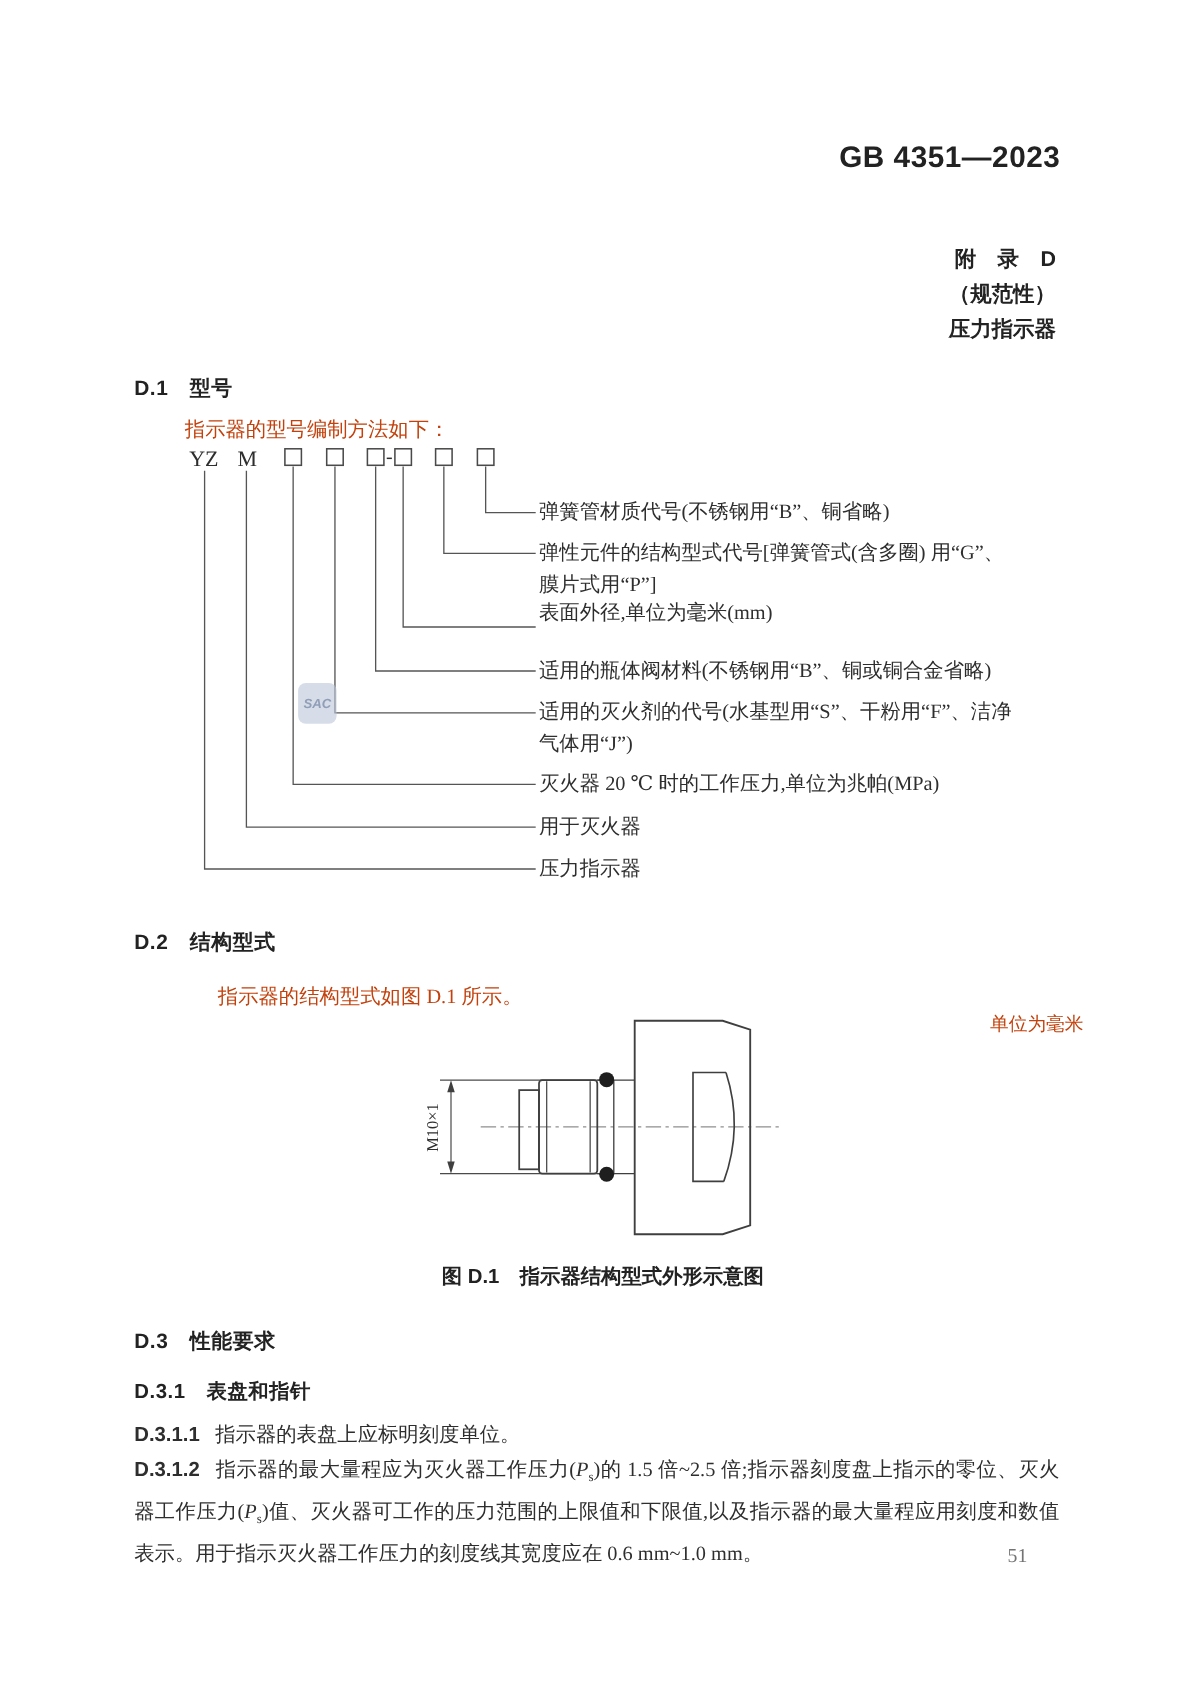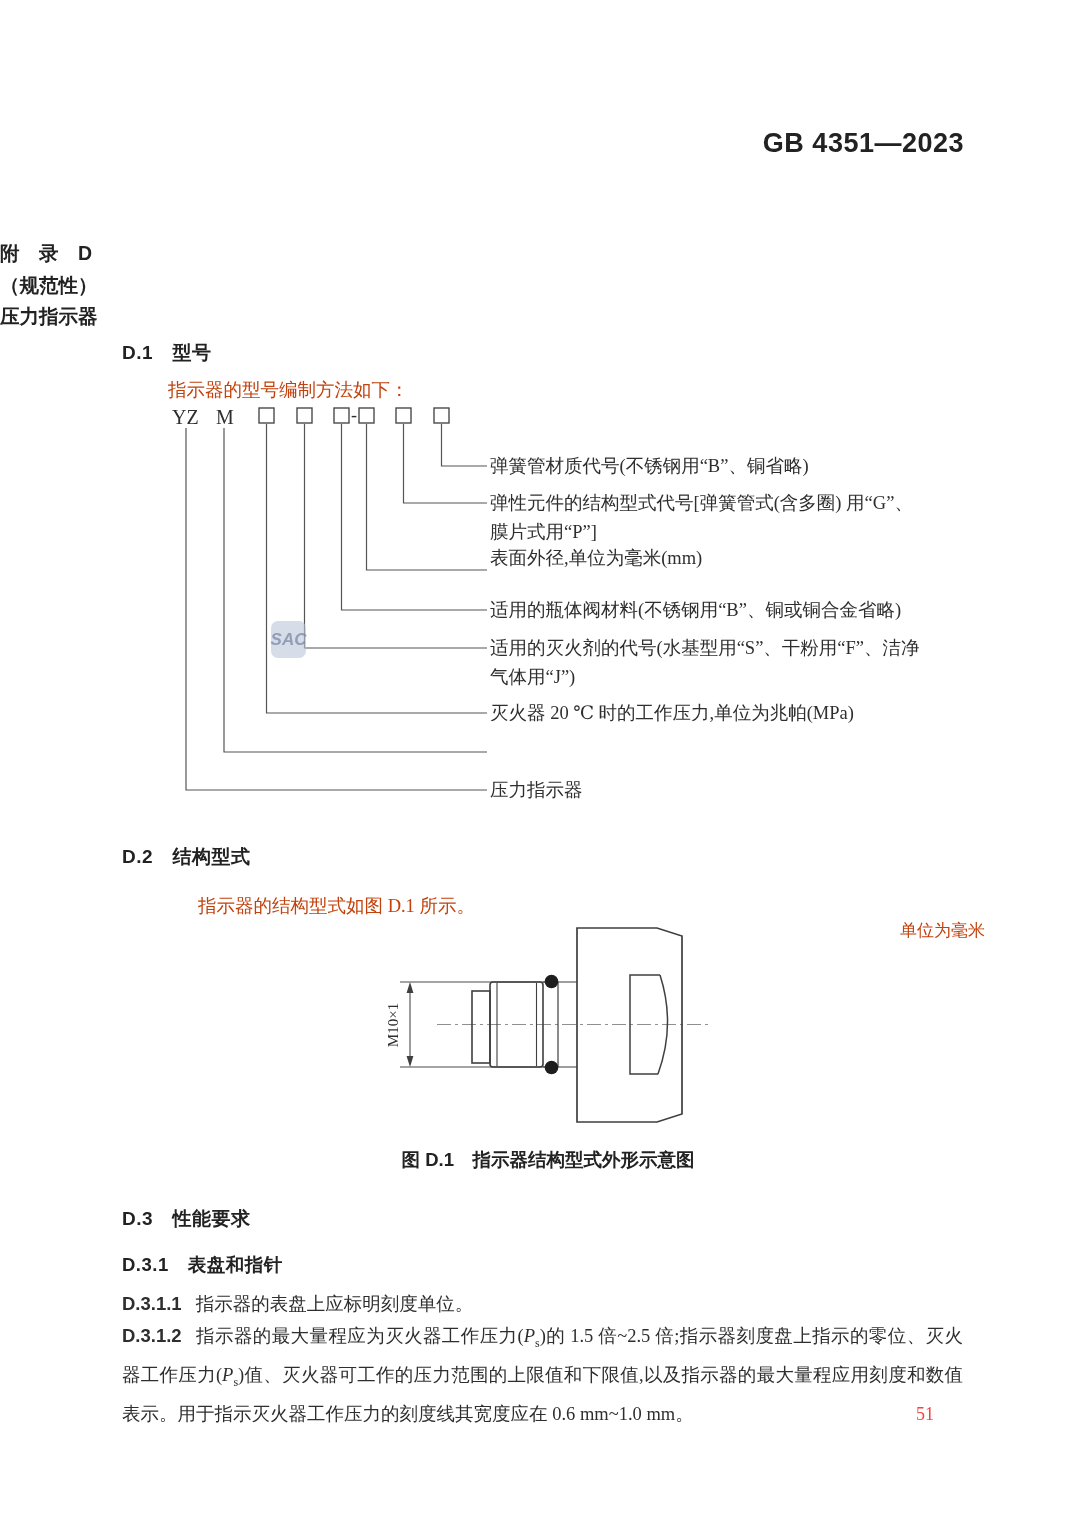--- a/index.html
+++ b/index.html
@@ -3,39 +3,39 @@
 <meta charset="utf-8">
 <style>
   html,body{margin:0;padding:0;background:#ffffff;}
   .page{
     position:relative;width:1080px;height:1528px;background:#ffffff;overflow:hidden;
     font-family:"Liberation Serif","DejaVu Serif",serif;color:#2b2b2b;
   }
   .abs{position:absolute;}
   .hd{font-family:"Liberation Sans","DejaVu Sans",sans-serif;font-weight:700;color:#222;}
   .doc-number{top:128px;right:116px;font-size:27px;letter-spacing:.5px;}
-  .app-block{top:238px;left:0;width:960px;text-align:left;line-height:31.5px;font-size:19.5px;}
+  .app-block{top:221px;left:0;width:960px;text-align:right;line-height:31.5px;font-size:19.5px;}
   .sec-head{font-size:19px;letter-spacing:.5px;}
   .body-text{font-size:18.5px;color:#c2410c;}
   .model-label{
     position:absolute;left:490px;width:505px;font-size:18.5px;line-height:29px;
     white-space:pre-line;color:#2e2e2e;
   }
   .caption{top:1147px;left:0;width:1096px;text-align:center;font-size:18.5px;}
   .unit-note{top:919px;right:95px;font-size:17px;}
   .para{left:122px;width:841px;text-align:justify;line-height:32.5px;font-size:18.5px;color:#2e2e2e;}
   .para .lbl{font-family:"Liberation Sans","DejaVu Sans",sans-serif;font-weight:700;padding-right:14px;}
   .pvar{font-style:italic;}
   sub{font-size:12px;}
-  .page-num{top:1404px;left:880px;width:90px;text-align:center;font-size:18px;color:#ef4444;}
+  .page-num{top:1404px;left:880px;width:90px;text-align:center;font-size:18px;color:#737373;}
   .watermark{
     top:621px;left:271px;width:35px;height:37px;border-radius:7px;
     background:rgba(186,198,216,.6);display:flex;align-items:center;justify-content:center;
     font-family:"Liberation Sans","DejaVu Sans",sans-serif;font-weight:700;font-style:italic;
-    font-size:17px;color:rgba(128,143,173,.8);filter:blur(.3px);
+    font-size:12px;color:rgba(128,143,173,.8);filter:blur(.3px);
   }
   svg{position:absolute;overflow:visible;}
   svg text{font-family:"Liberation Serif","DejaVu Serif",serif;fill:#2e2e2e;}
 </style>
 </head>
 <body>
 
 <div class="page">
 
   <div class="abs hd doc-number">GB 4351—2023</div>
@@ -74,20 +74,21 @@
   </svg>
 
   <div class="model-label" style="top:452px;">弹簧管材质代号(不锈钢用“B”、铜省略)</div>
   <div class="model-label" style="top:489px;">弹性元件的结构型式代号[弹簧管式(含多圈) 用“G”、
 膜片式用“P”]</div>
   <div class="model-label" style="top:544px;">表面外径,单位为毫米(mm)</div>
   <div class="model-label" style="top:634px;">适用的灭火剂的代号(水基型用“S”、干粉用“F”、洁净
 气体用“J”)</div>
   <div class="model-label" style="top:596px;">适用的瓶体阀材料(不锈钢用“B”、铜或铜合金省略)</div>
   <div class="model-label" style="top:699px;">灭火器 20 ℃ 时的工作压力,单位为兆帕(MPa)</div>
+  <div class="model-label" style="top:738px;">用于灭火器</div>
   <div class="model-label" style="top:776px;">压力指示器</div>
 
   <div class="abs watermark">SAC</div>
 
   <div class="abs hd sec-head" style="top:844px;left:122px;">D.2　结构型式</div>
   <div class="abs body-text" style="top:893px;left:168px;margin-left:30px;">指示器的结构型式如图 D.1 所示。</div>
   <div class="abs body-text unit-note">单位为毫米</div>
 
   <svg style="left:372px;top:915px;" width="348" height="222" viewBox="372 915 348 222">
 

